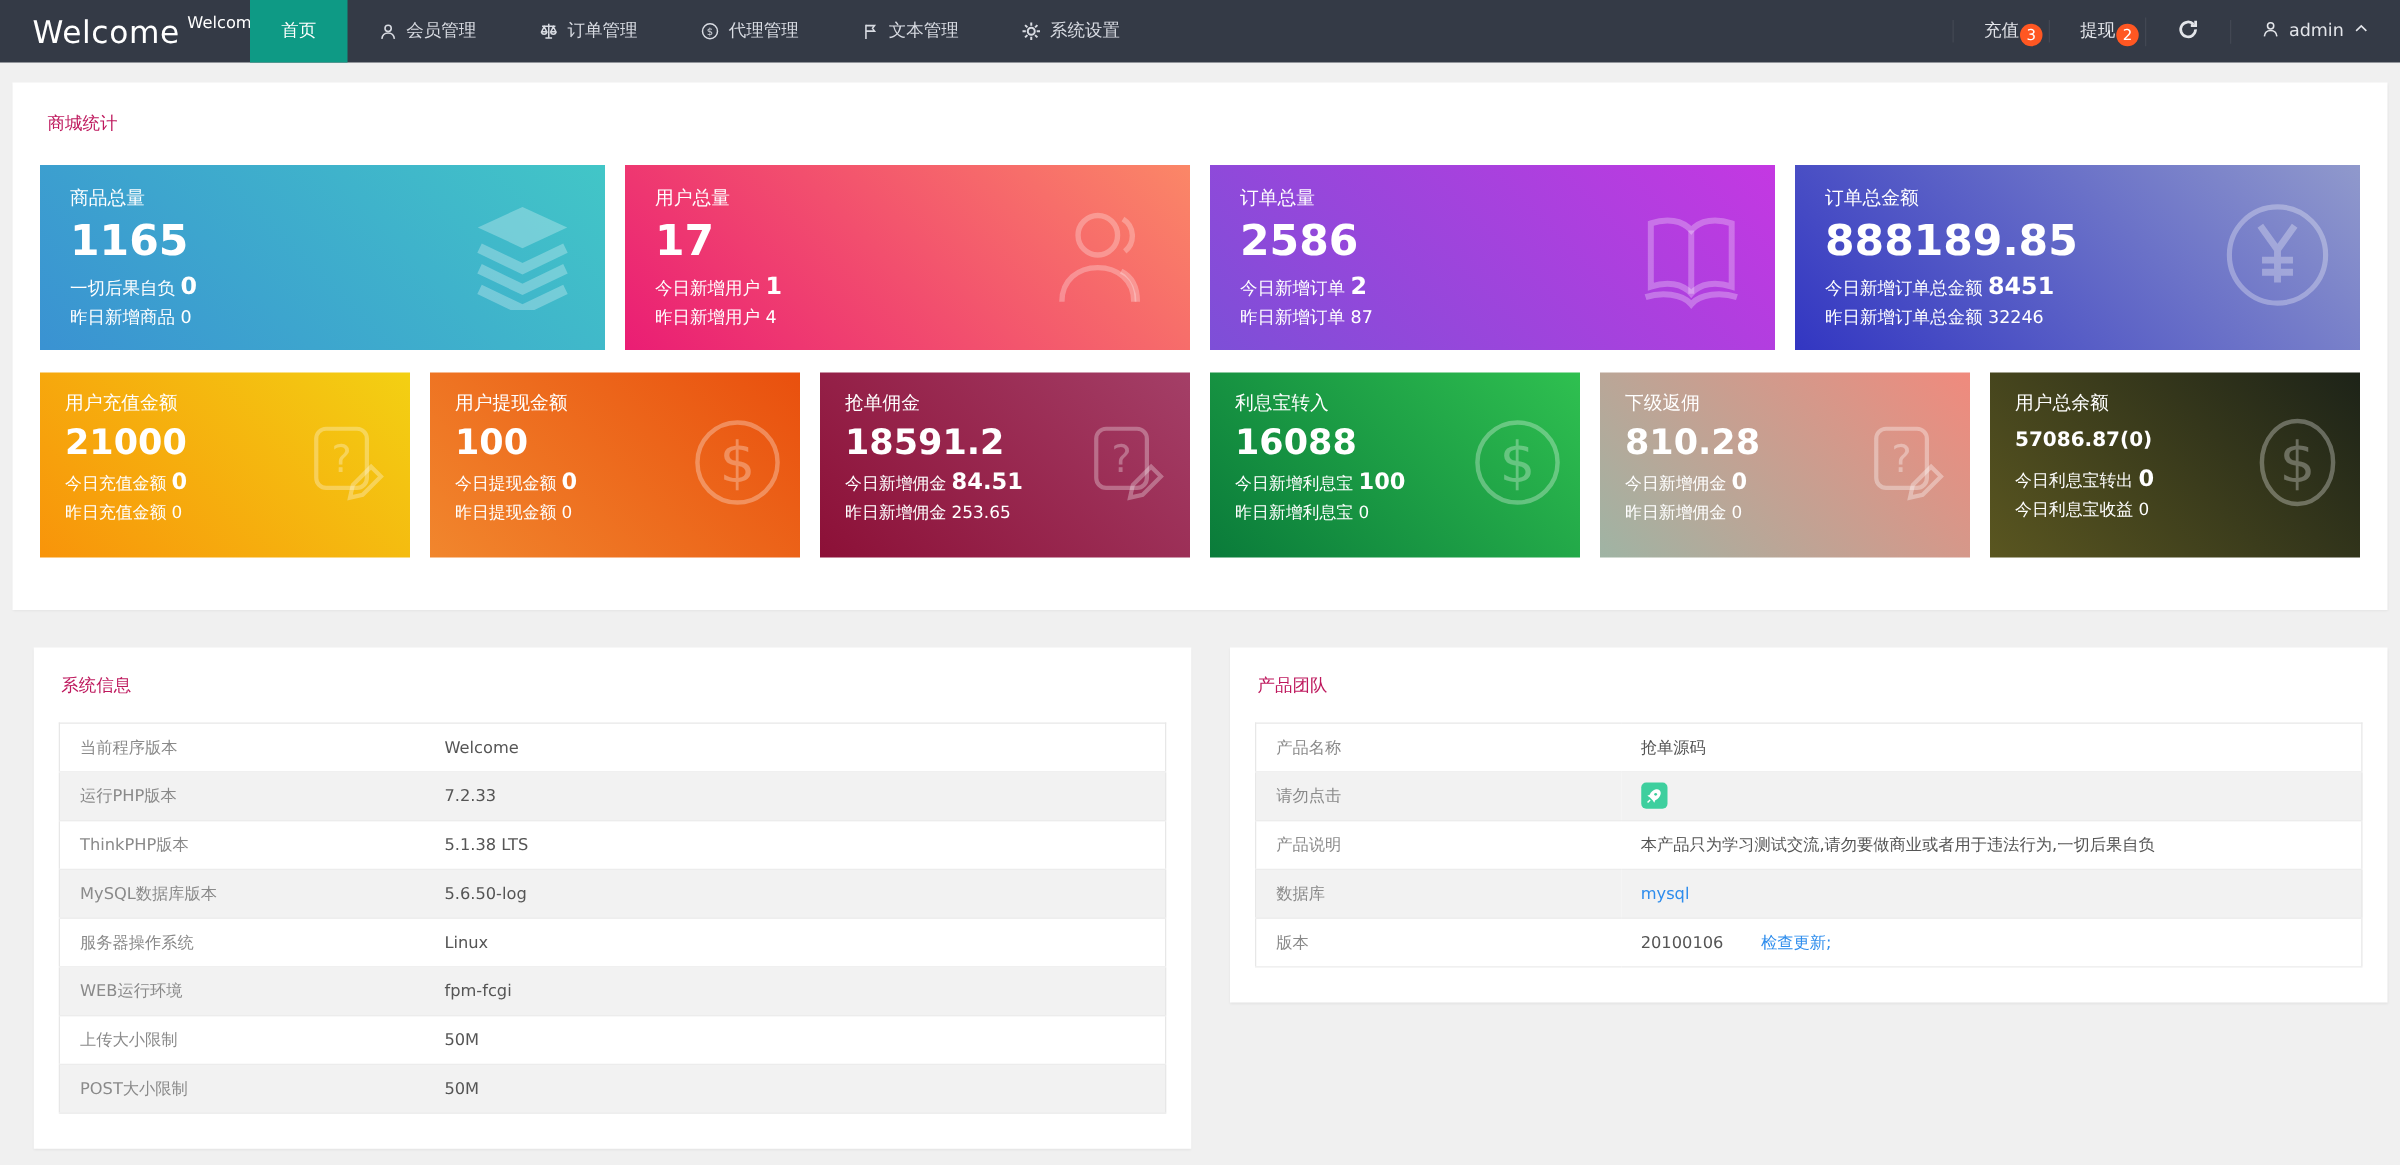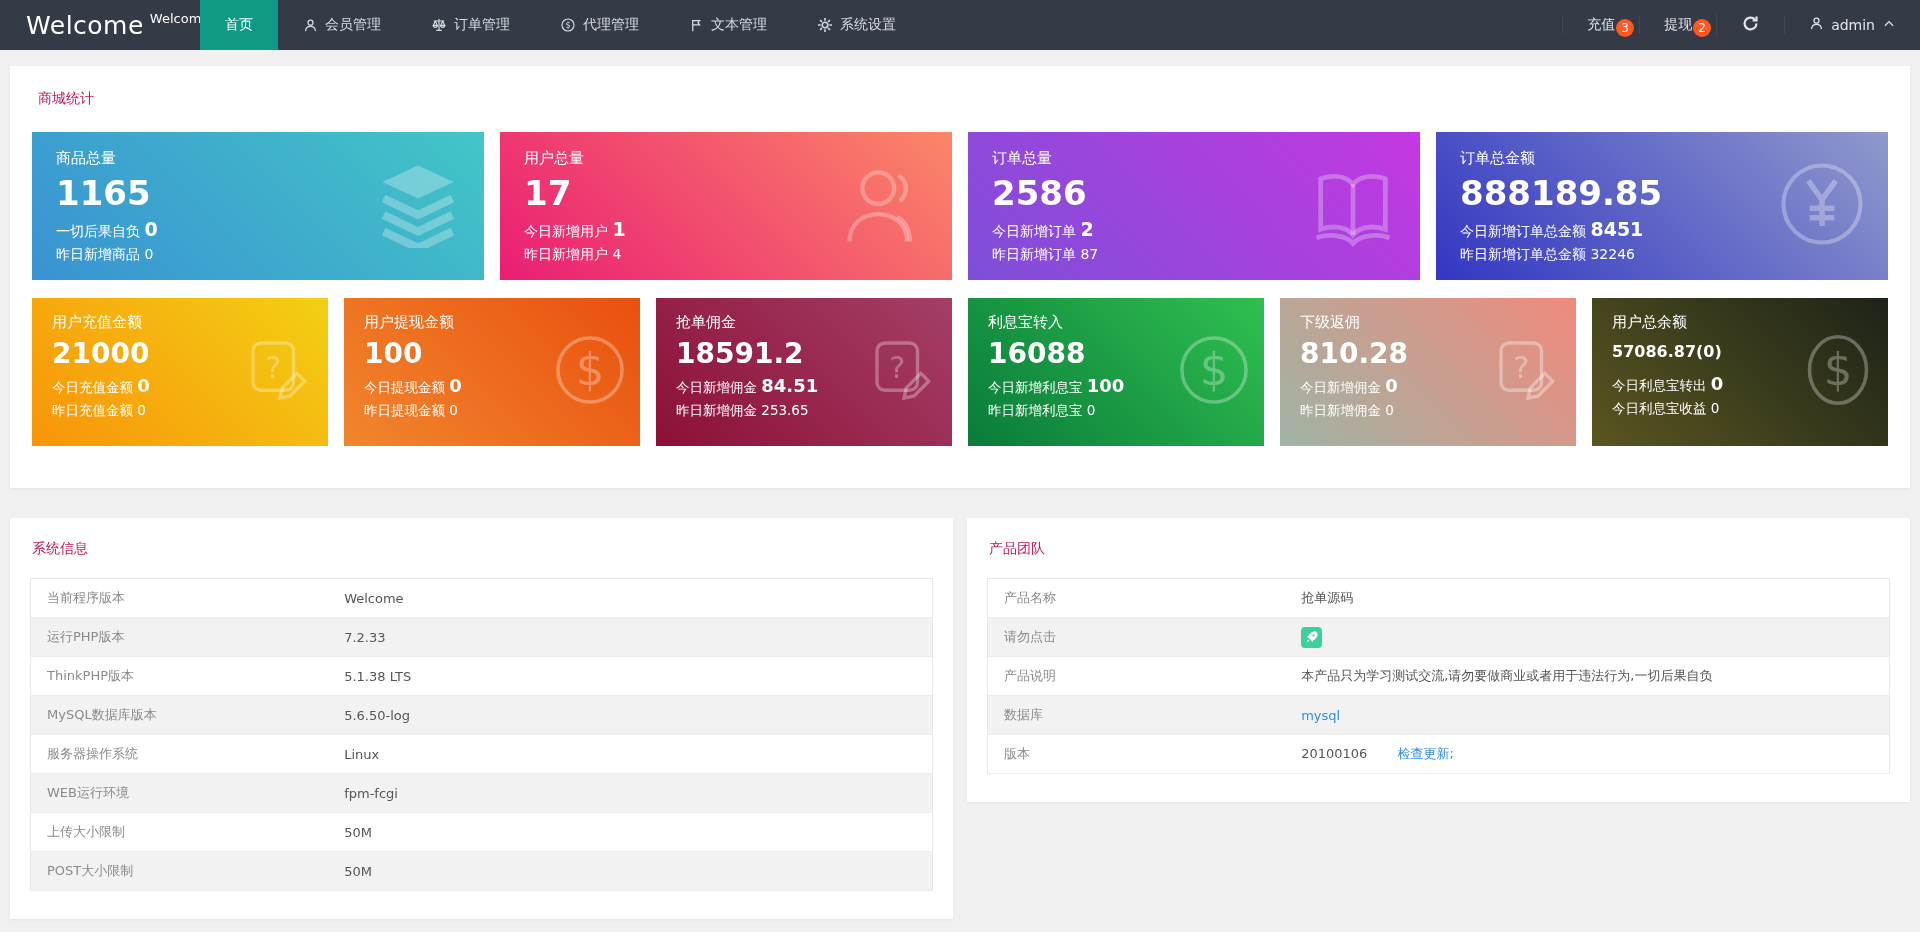--- a/index.html
+++ b/index.html
@@ -30,21 +30,21 @@
     position: relative; display: flex; align-items: center; gap: 7px;
     padding: 0 24px; border-left: 1px solid rgba(255,255,255,.07);
     color: #e3e5ea; text-decoration: none; cursor: pointer;
   }
   .badge {
     position: absolute; top: 3px; right: 5px; min-width: 18px; height: 18px;
     background: #ff5722; color: #fff; border-radius: 9px; font-size: 12px;
     font-style: normal; display: flex; align-items: center; justify-content: center; padding: 0 4px;
   }
   
-  .panel { background: #fff; box-shadow: 0 1px 2px rgba(0,0,0,.06); }
+  .panel { background: #fff; box-shadow: 0 1px 2px rgba(0,0,0,.06); margin-left: 17px; }
   .stats-panel { margin: 16px 10px 0; padding: 14px 22px 42px; }
   .panel-title { font-size: 14px; color: #be185d; padding: 10px 6px 24px; }
   
   .cards { display: grid; gap: 16px; }
   .cards.row1 { grid-template-columns: repeat(4, 1fr); margin-bottom: 18px; }
   .cards.row2 { grid-template-columns: repeat(6, 1fr); }
   .card {
     position: relative; height: 148px; color: #fff; padding: 17px 24px;
     overflow: hidden;
   }

